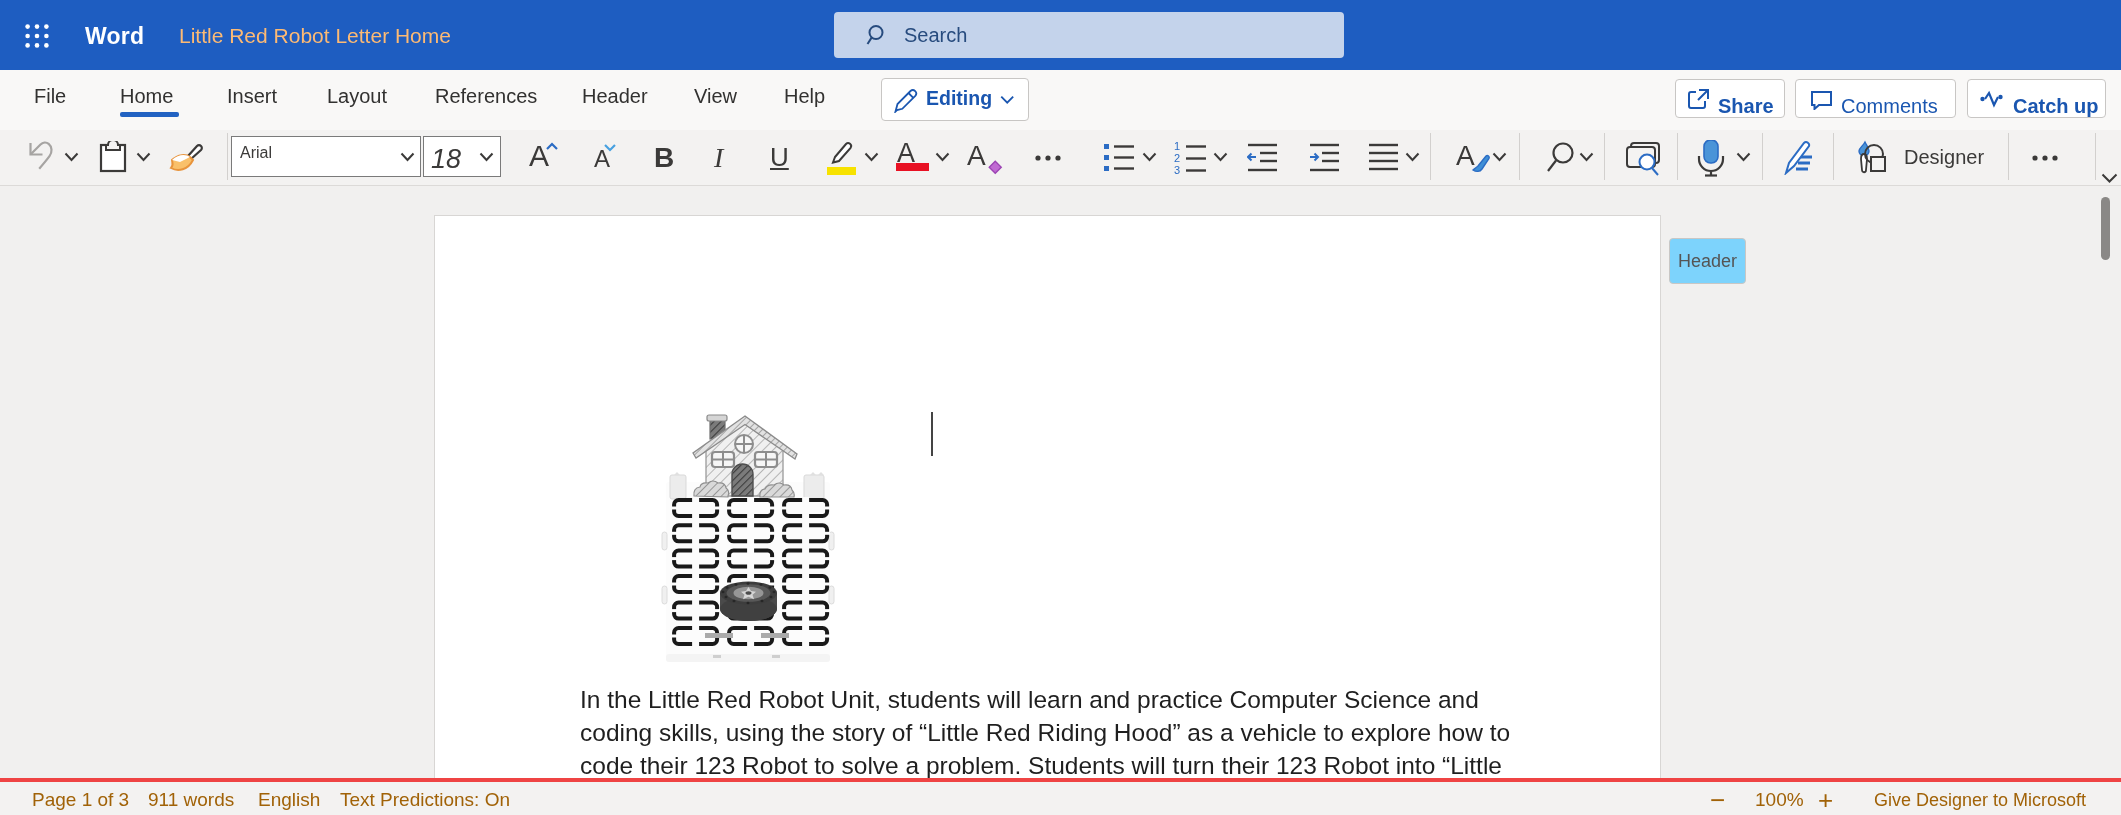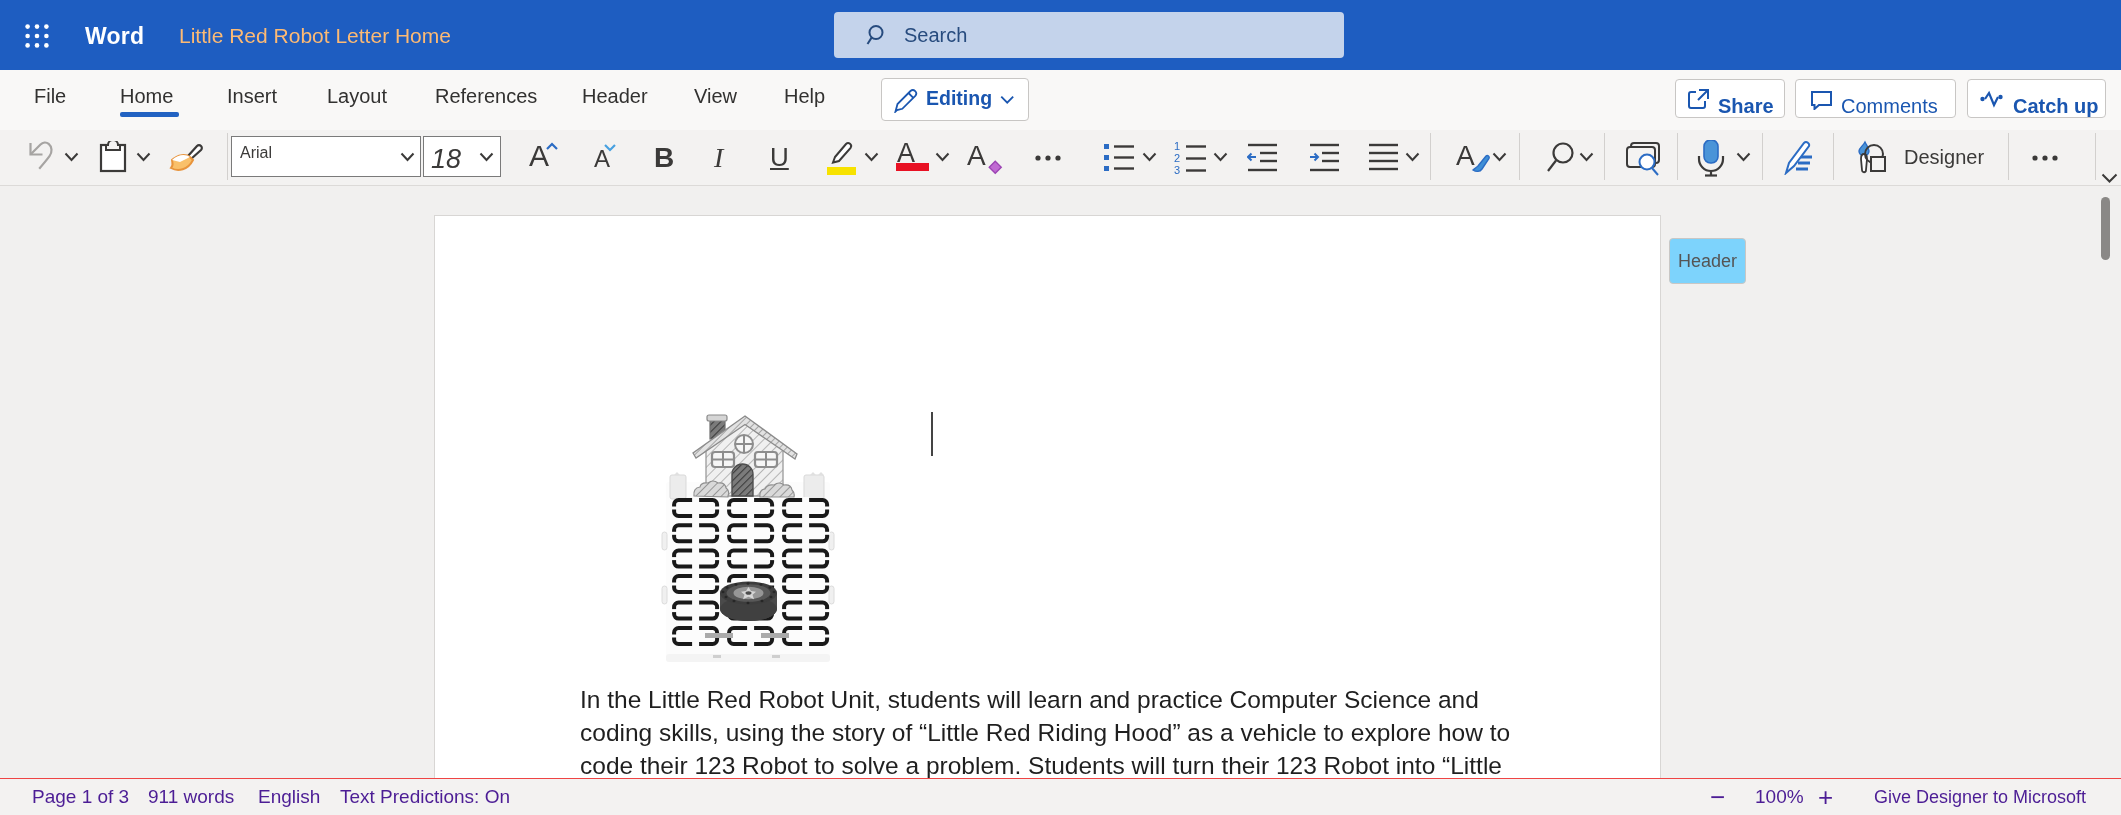--- a/index.html
+++ b/index.html
@@ -30,21 +30,21 @@
   
   #canvas { position:absolute; left:0; top:186px; width:2121px; height:592px; background:#f1f0ef; overflow:hidden; }
   #page { position:absolute; left:434px; top:29px; width:1227px; height:600px; background:#fff; border:1px solid #d8d6d4; }
   #headertab { position:absolute; left:1669px; top:52px; width:77px; height:46px; background:#7dd3fc; border:1px solid #c9c7c5; border-radius:4px; color:#555; font-size:18px; text-align:center; line-height:44px; }
   #scrollthumb { position:absolute; left:2101px; top:11px; width:9px; height:63px; background:#8a8886; border-radius:5px; }
   #caret { position:absolute; left:931px; top:226px; width:2px; height:44px; background:#444; }
   #heading { position:absolute; left:935px; top:225px; font-size:40px; color:#6b6b6b; }
   #para { position:absolute; left:580px; top:497px; width:952px; font-size:24.5px; line-height:33px; color:#1f1f1f; }
 
   
-  #statusbar { position:absolute; left:0; top:778px; width:2121px; height:37px; background:#f3f2f1; border-top:1px solid #ef4444; font-size:19px; color:#4c1d95; }
+  #statusbar { position:absolute; left:0; top:778px; width:2121px; height:37px; background:#f3f2f1; border-top:4px solid #ef4444; font-size:19px; color:#a16207; }
   #statusbar span { position:absolute; top:7px; white-space:nowrap; }
 </style>
 </head>
 <body>
 
 <div id="topbar">
   <svg class="abs" style="left:24px;top:23px" width="26" height="26" viewBox="0 0 26 26">
     <g fill="#ffffff">
       <circle cx="3.6" cy="3.6" r="2.3"></circle>
         <circle cx="13" cy="3.6" r="2.3"></circle>

